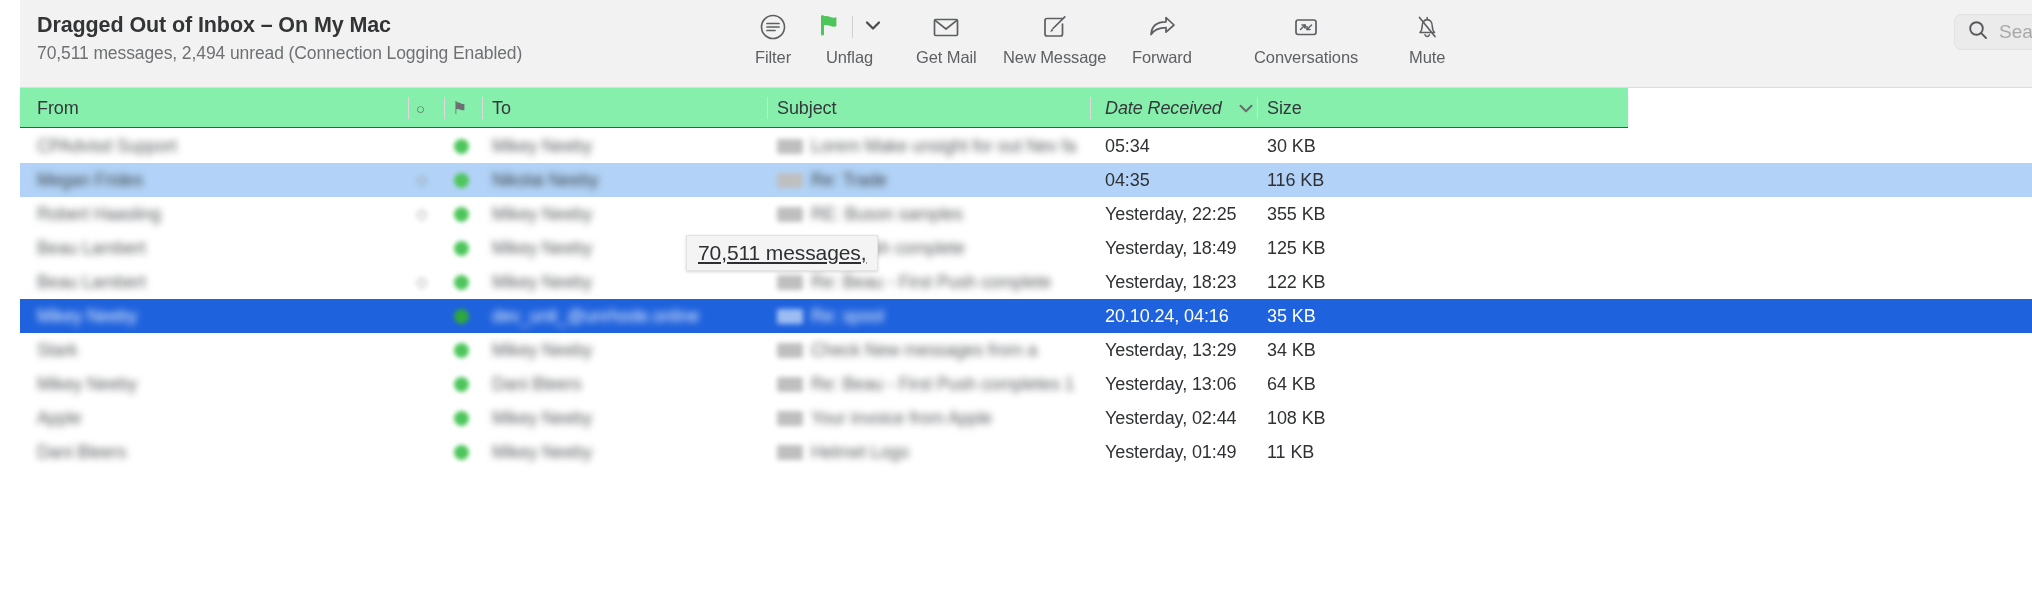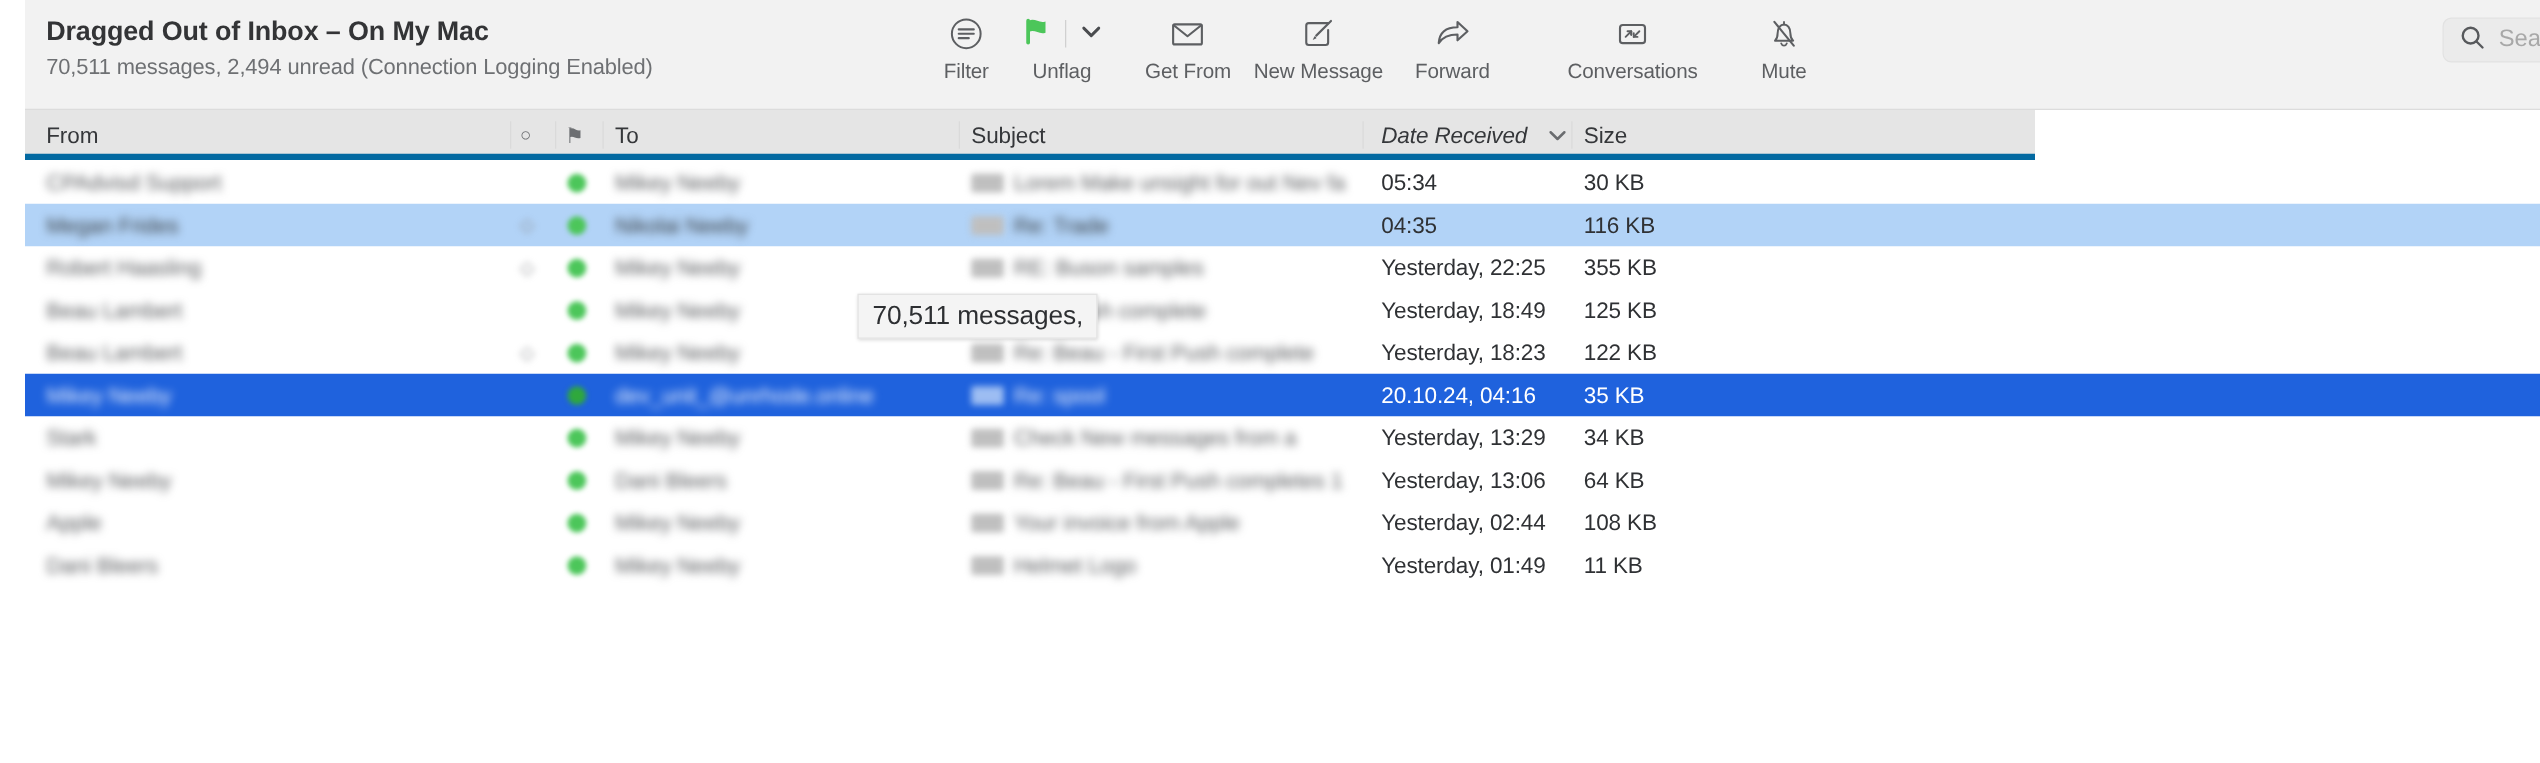--- a/index.html
+++ b/index.html
@@ -50,21 +50,21 @@
     width:300px; height:36px;
     background:#ebebeb; border:1px solid #e2e2e2;
     border-radius:7px;
     display:flex; align-items:center; padding-left:12px; gap:10px;
   }
   .search-ph { font-size:19px; color:#a8a8a8; white-space:nowrap; }
 
   
   .col-header {
     position:absolute; left:0; top:88px; width:1608px; height:40px;
-    background:#e5e5e5; border-bottom:5px solid #0369a1;
+    background:#86efac; border-bottom:1px solid #0369a1;
   }
   .col-h {
     position:absolute; top:0; height:40px;
     display:flex; align-items:center;
     font-size:18px; color:#35373a; letter-spacing:-0.1px;
     white-space:nowrap;
   }
   .col-sep { position:absolute; top:9px; width:1px; height:22px; background:#dadada; }
   .sort-chev { margin-left:14px; display:flex; align-items:center; }
 
@@ -115,21 +115,21 @@
   
   .tooltip {
     position:absolute; left:666px; top:235px;
     height:36px; padding:0 11px;
     background:#f4f4f4;
     border:1px solid #e3e3e3;
     display:flex; align-items:center;
     box-shadow:0 1px 3px rgba(0,0,0,0.16);
     z-index:40;
   }
-  .tooltip-txt { font-size:21px; color:#2d2f32; white-space:nowrap; letter-spacing:-0.1px; }
+  .tooltip-txt { font-size:21px; color:#2d2f32; white-space:nowrap; letter-spacing:-0.1px;text-decoration:underline; }
 </style>
 </head>
 <body>
 
 <div id="app">
 
   <div class="toolbar">
 
     <div class="title-block">
       <div class="win-title">Dragged Out of Inbox – On My Mac</div>
@@ -166,21 +166,21 @@
       <div class="tb-lbl">Unflag</div>
     </div>
 
     <div class="tb-item" style="left:896px;">
       <div class="tb-ico">
         <svg width="32" height="30" viewBox="0 0 32 30">
           <rect x="4.5" y="7.5" width="23" height="16" rx="1.2" fill="none" stroke="#5d5f62" stroke-width="1.7"></rect>
           <polyline points="4.5,7.8 16,17 27.5,7.8" fill="none" stroke="#5d5f62" stroke-width="1.7" stroke-linejoin="round"></polyline>
         </svg>
       </div>
-      <div class="tb-lbl">Get From</div>
+      <div class="tb-lbl">Get Mail</div>
     </div>
 
     <div class="tb-item" style="left:983px;">
       <div class="tb-ico">
         <svg width="32" height="30" viewBox="0 0 32 30">
           <path d="M23.5 6.5 L8 6.5 A2 2 0 0 0 6 8.5 L6 22 A2 2 0 0 0 8 24 L21.5 24 A2 2 0 0 0 23.5 22 L23.5 12" fill="none" stroke="#5d5f62" stroke-width="1.7" stroke-linecap="round"></path>
           <path d="M14 16.5 L25.8 4.8" stroke="#5d5f62" stroke-width="1.7" stroke-linecap="round"></path>
           <path d="M13.2 17.3 L12.6 18.6 L13.9 18" fill="none" stroke="#5d5f62" stroke-width="1.4"></path>
         </svg>
       </div>

